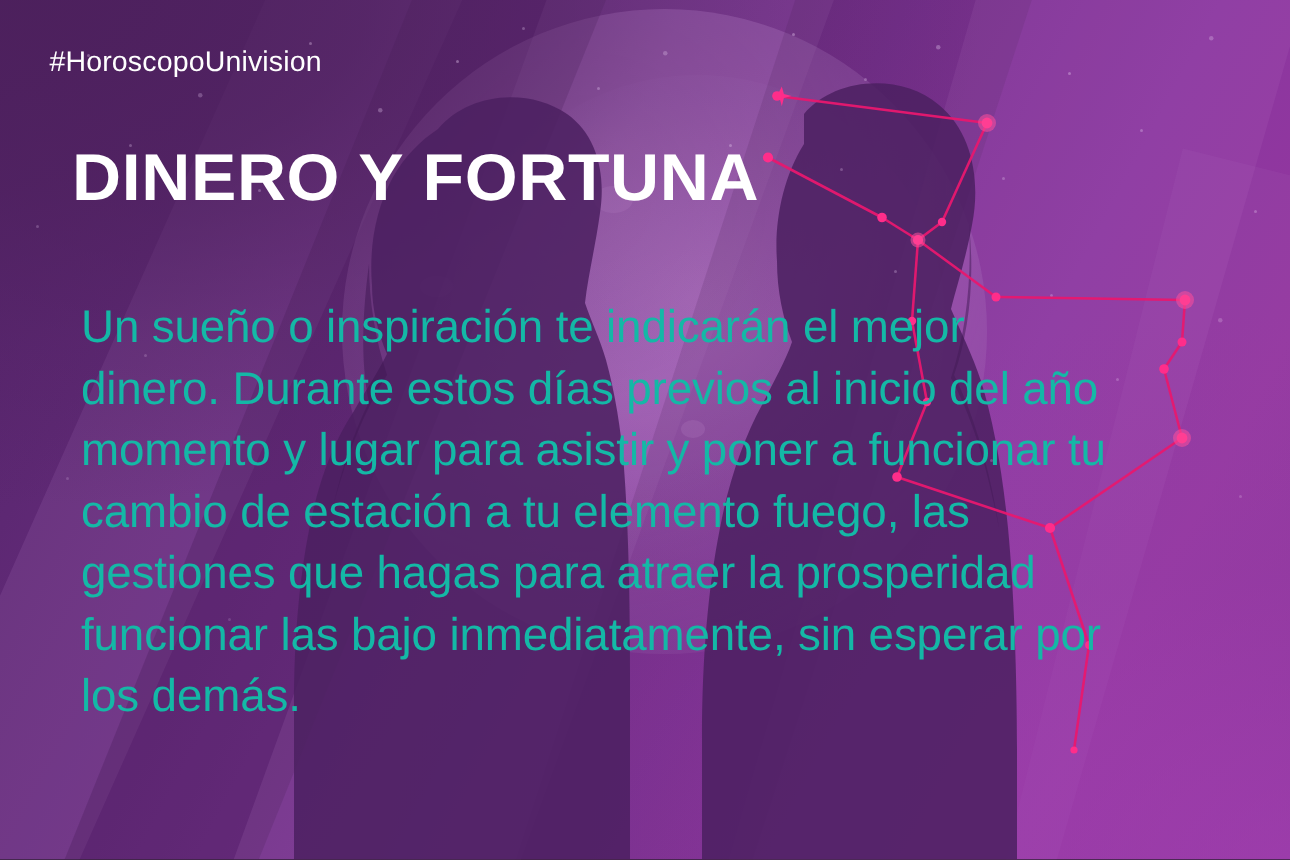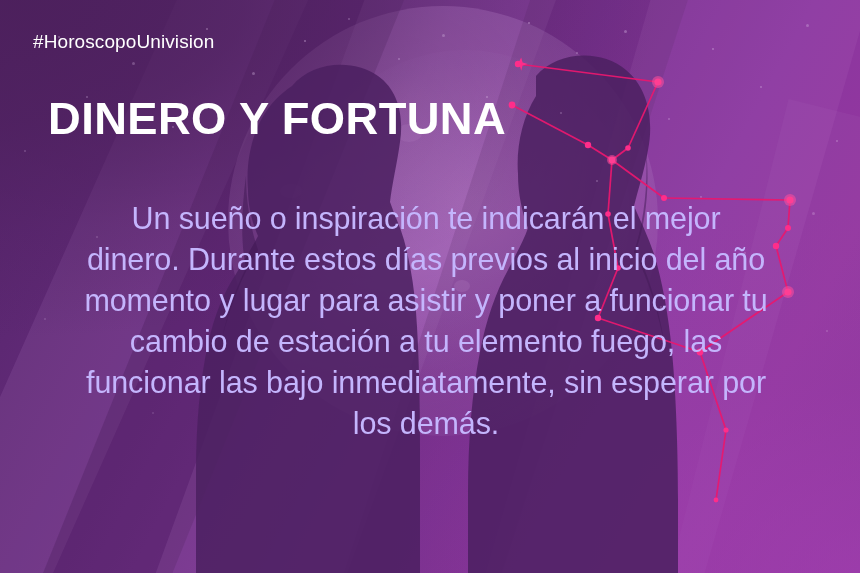--- a/index.html
+++ b/index.html
@@ -125,21 +125,20 @@
     height: 573px;
   }
 
   
   .content {
     position: absolute;
     left: 0;
     top: 0;
     width: 860px;
     height: 573px;
-    text-align: center;
   }
   .hashtag {
     position: absolute;
     left: 33px;
     top: 31px;
     font-size: 19px;
     color: #ffffff;
     letter-spacing: 0.1px;
     font-weight: 400;
   }
@@ -150,26 +149,26 @@
     font-size: 44px;
     line-height: 48px;
     font-weight: 700;
     color: #ffffff;
     letter-spacing: 0.4px;
     transform: scaleX(1.03);
     transform-origin: left center;
   }
   .body-copy {
     position: absolute;
-    left: 41px;
+    left: 54px;
     top: 198px;
     width: 770px;
     font-size: 30.5px;
     line-height: 41px;
-    color: #c4b5fd;
+    color: #14b8a6;
     font-weight: 400;
     letter-spacing: -0.1px;
   }
   .body-copy .ln {
     display: block;
     white-space: nowrap;
   }
 </style>
 </head>
 <body>
@@ -305,18 +304,19 @@
   </svg>
 
   <div class="content">
     <div class="hashtag">#HoroscopoUnivision</div>
     <div class="title">DINERO Y FORTUNA</div>
     <div class="body-copy">
         <span class="ln">Un sueño o inspiración te indicarán el mejor</span>
         <span class="ln">dinero. Durante estos días previos al inicio del año</span>
         <span class="ln">momento y lugar para asistir y poner a funcionar tu</span>
         <span class="ln">cambio de estación a tu elemento fuego, las</span>
+        <span class="ln">gestiones que hagas para atraer la prosperidad</span>
         <span class="ln">funcionar las bajo inmediatamente, sin esperar por</span>
         <span class="ln">los demás.</span>
       </div>
   </div>
 
 </div>
 
 </body></html>

